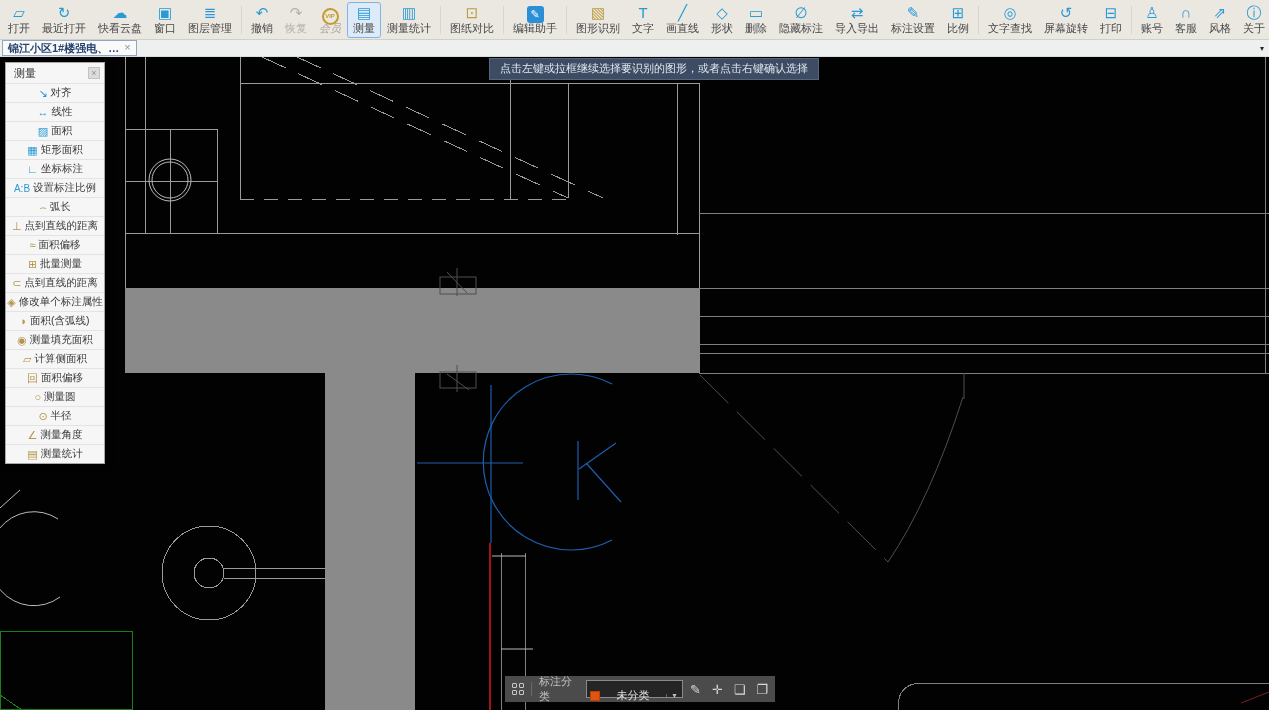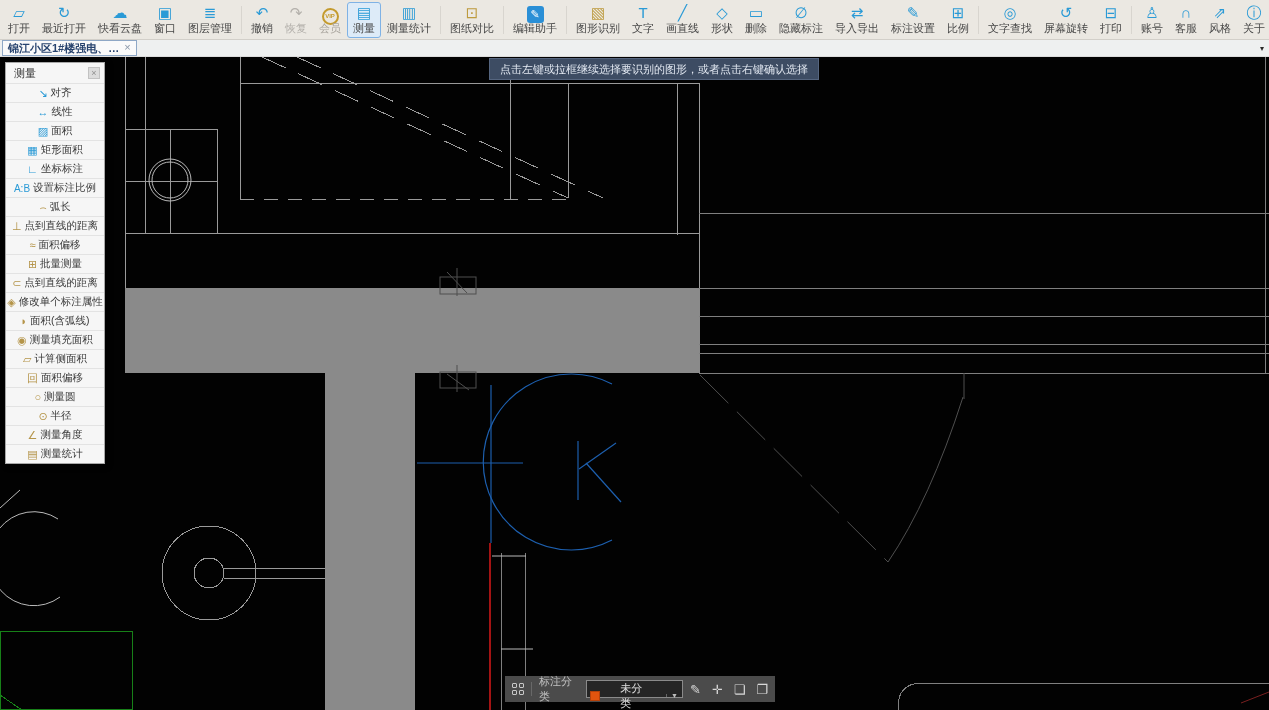--- a/index.html
+++ b/index.html
@@ -10,40 +10,40 @@
   
   .toolbar { position:absolute; top:0; left:0; width:1269px; height:40px;
     background:#ebe8e2; border-bottom:1px solid #d2cfc9; display:flex;
     align-items:center; padding:0 2px; white-space:nowrap; }
   .tbtn { display:flex; flex-direction:column; align-items:center; justify-content:center;
     height:36px; padding:0 5px; border:1px solid transparent; border-radius:3px; cursor:pointer; }
   .tbtn .ticon { height:18px; line-height:18px; font-size:15px; color:#2a9ad6; }
   .tbtn .tlabel { font-size:11px; line-height:13px; color:#474747;text-align:right; }
   .tbtn.selected { border-color:#7fb2e5; background:#ddebf8; }
   .tbtn.disabled .ticon, .tbtn.disabled .tlabel { color:#b3b0ab; }
-  .tbtn.muted .tlabel { color:#a8a49d; }
+  .tbtn.muted .tlabel { color:#a8a49d;font-style:italic; }
   .tbtn.gold .ticon { color:#bd9b3f; }
   .tsep { width:1px; height:28px; background:#d8d5cf; margin:0 3px; flex:none; }
   .vipbadge { display:inline-flex; width:17px; height:17px; border:2px solid #c49b2e;
     border-radius:50%; color:#c49b2e; font-size:6px; font-weight:bold;
     align-items:center; justify-content:center; letter-spacing:0; }
   .assisticon { display:inline-flex; width:17px; height:17px; background:#2a8fd6;
     border-radius:3px; color:#fff; font-size:11px; align-items:center; justify-content:center; }
 
   
   .tabbar { position:absolute; top:40px; left:0; width:1269px; height:17px;
     background:#eef0f0; border-bottom:1px solid #dcdcdc; display:flex; align-items:center; }
   .tab { margin-left:2px; height:16px; display:inline-flex; align-items:flex-start;
     padding:0 5px; background:#fafafa; border:1px solid #8fa8c6; font-size:11px;
     font-weight:bold; color:#27436e; gap:5px; cursor:pointer; }
   .tabclose { color:#8a97a8; font-size:11px; font-weight:normal; cursor:pointer; }
   .tabcaret { margin-left:auto; margin-right:5px; font-size:8px; color:#2b2b2b; cursor:pointer; }
 
   
-  .canvas { position:absolute; top:57px; left:0; width:1269px; height:653px; background:#020202; }
+  .canvas { position:absolute; top:57px; left:0; width:1269px; height:653px; background:#020202;font-family:Liberation Mono, monospace; }
   .canvas svg { position:absolute; top:0; left:0; }
   .ln  { stroke:#9a9a9a; stroke-width:1; fill:none; shape-rendering:crispEdges; }
   .lnb { stroke:#b9b9b9; stroke-width:1; fill:none; }
   .lnm { stroke:#7f7f7f; stroke-width:1; fill:none; shape-rendering:crispEdges; }
   .lnd { stroke:#4f4f4f; stroke-width:1; fill:none; }
   .blue{ stroke:#1d5fae; stroke-width:1.2; fill:none; }
   .red { stroke:#a31313; stroke-width:1.5; fill:none; shape-rendering:crispEdges; }
   .green{ stroke:#178018; stroke-width:1; fill:none; shape-rendering:crispEdges; }
   .darkred{ stroke:#7a2020; stroke-width:1; fill:none; }
 
@@ -67,21 +67,21 @@
   .picon.gold { color:#b5954a; }
 
   
   .bottombar { position:absolute; left:505px; top:676px; width:270px; height:26px;
     background:#4b4b4b; display:flex; align-items:center; padding:0 7px; gap:7px; }
   .bgrid { display:grid; grid-template-columns:5px 5px; grid-gap:2px; cursor:pointer; }
   .bgrid i { display:block; width:5px; height:5px; border:1px solid #c8c8c8; border-radius:1px; }
   .bdiv { width:1px; height:14px; background:#686868; }
   .blabel { font-size:11px; color:#c0c0c0; }
   .dropdown { display:flex; align-items:center; width:105px; height:18px; background:#252525;
-    border:1px solid #8a8a8a; padding:13px 0 0 3px; gap:20px; cursor:pointer; }
+    border:1px solid #8a8a8a; padding:13px 0 0 3px; gap:8px; cursor:pointer;text-align:center; }
   .swatch { width:10px; height:10px; background:#e2540e; border:1px solid #b64109; flex:none; }
   .dvalue { font-size:11px; color:#e0e0e0; flex:1; }
   .dcaret { font-size:7px; color:#bbb; border-left:1px solid #666; padding:0 4px;
     height:100%; display:flex; align-items:center; }
   .baction { font-size:13px; color:#d8d8d8; cursor:pointer; line-height:13px; }
 </style>
 </head>
 <body>
 
 <div id="app">

